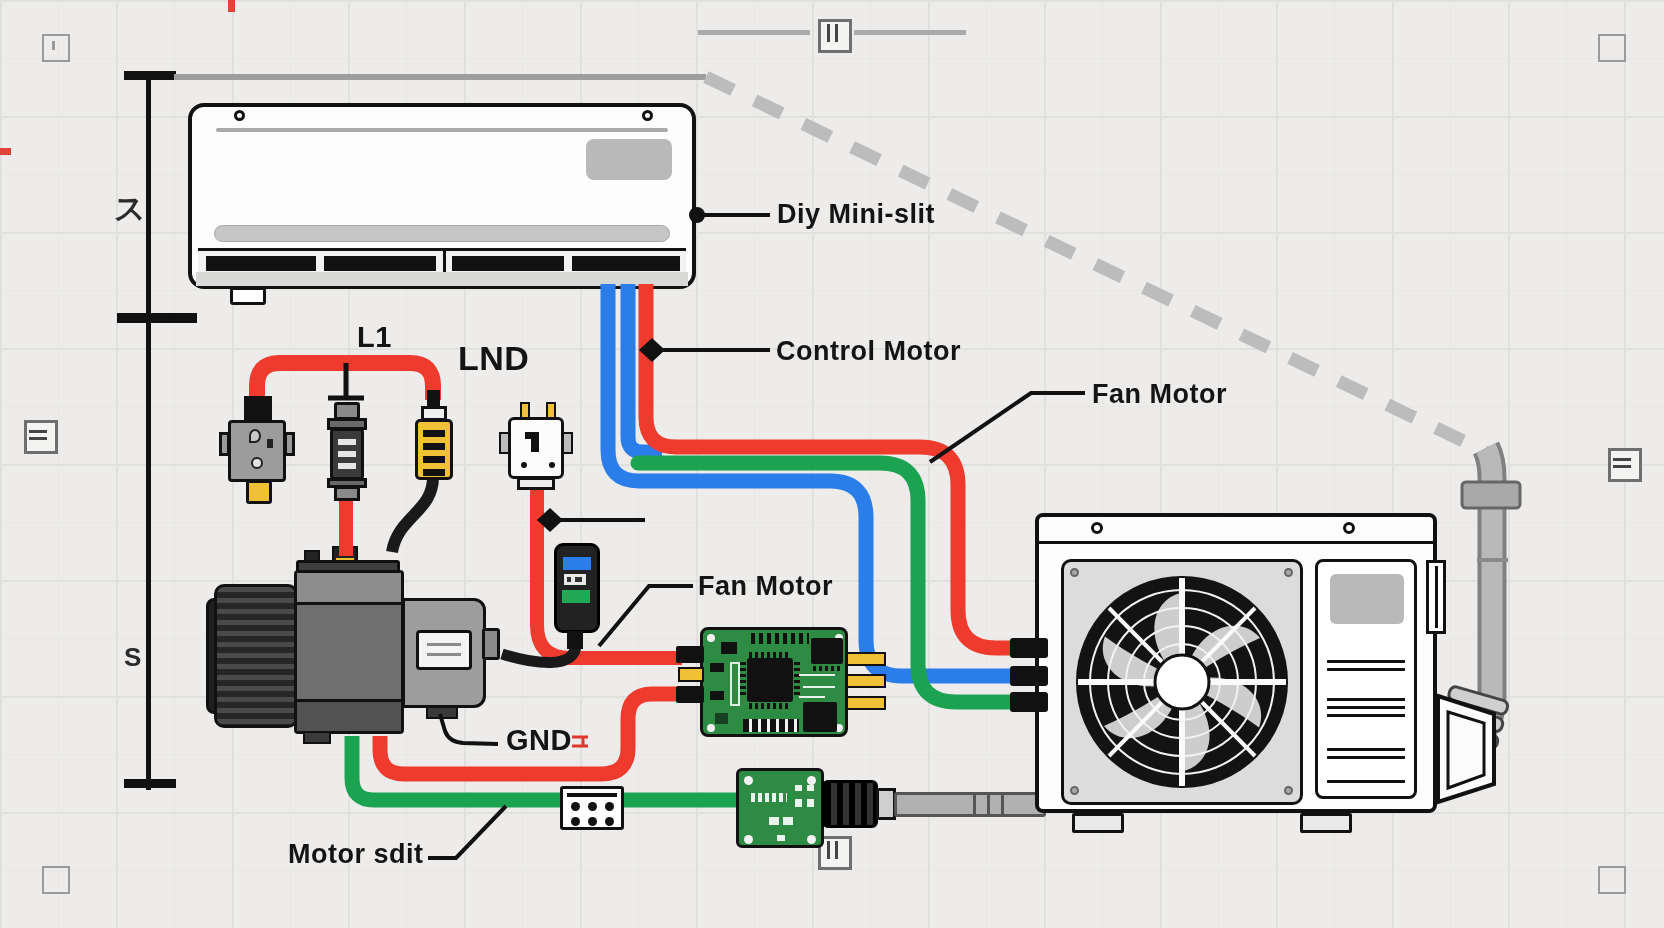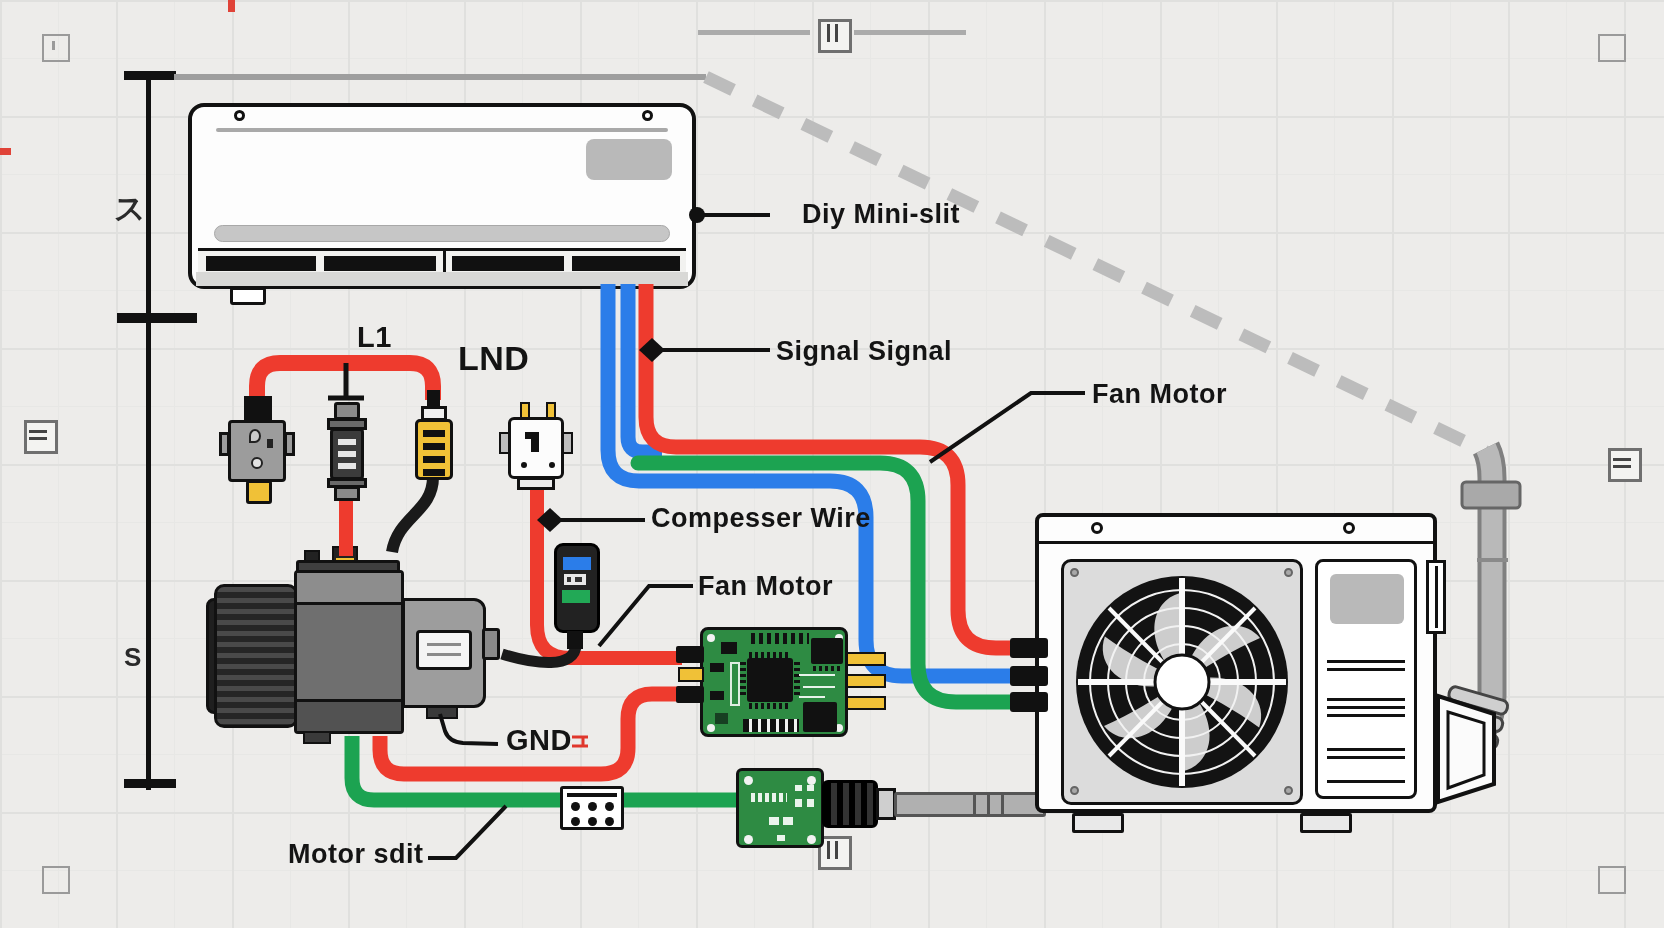--- a/index.html
+++ b/index.html
@@ -309,23 +309,22 @@
   <svg width="1664" height="928" viewBox="0 0 1664 928" fill="none">
     <polygon points="1438,696 1494,714 1494,784 1438,802" fill="#fbfbfb" stroke="#111" stroke-width="4"></polygon>
     <polygon points="1448,712 1484,723 1484,775 1448,788" fill="none" stroke="#111" stroke-width="3"></polygon>
   </svg>
   <div class="abs" style="left:1072px;top:813px;width:52px;height:20px;background:#e9e9e9;border:3px solid #111;border-radius:2px;"></div>
   <div class="abs" style="left:1300px;top:813px;width:52px;height:20px;background:#e9e9e9;border:3px solid #111;border-radius:2px;"></div>
   <div class="abs" style="left:1010px;top:638px;width:38px;height:20px;background:#111;border-radius:3px;"></div>
   <div class="abs" style="left:1010px;top:666px;width:38px;height:20px;background:#111;border-radius:3px;"></div>
   <div class="abs" style="left:1010px;top:692px;width:38px;height:20px;background:#111;border-radius:3px;"></div>
 
-  <div class="lbl" style="left:802px;top:199px;">Diy Mini-slit</div>
-  <div class="lbl" style="left:776px;top:336px;">Signal Signal</div>
+  <div class="lbl" style="left:777px;top:199px;">Diy Mini-slit</div>
+  <div class="lbl" style="left:776px;top:336px;">Control Motor</div>
   <div class="lbl" style="left:1092px;top:379px;">Fan Motor</div>
   <div class="lbl" style="left:357px;top:321px;font-size:29px;">L1</div>
   <div class="lbl" style="left:458px;top:339px;font-size:34px;">LND</div>
-  <div class="lbl" style="left:651px;top:503px;">Compesser Wire</div>
   <div class="lbl" style="left:698px;top:571px;">Fan Motor</div>
   <div class="lbl" style="left:506px;top:724px;font-size:29px;">GND</div>
   <div class="lbl" style="left:288px;top:839px;">Motor sdit</div>
 
 </div>
 
 </body></html>

